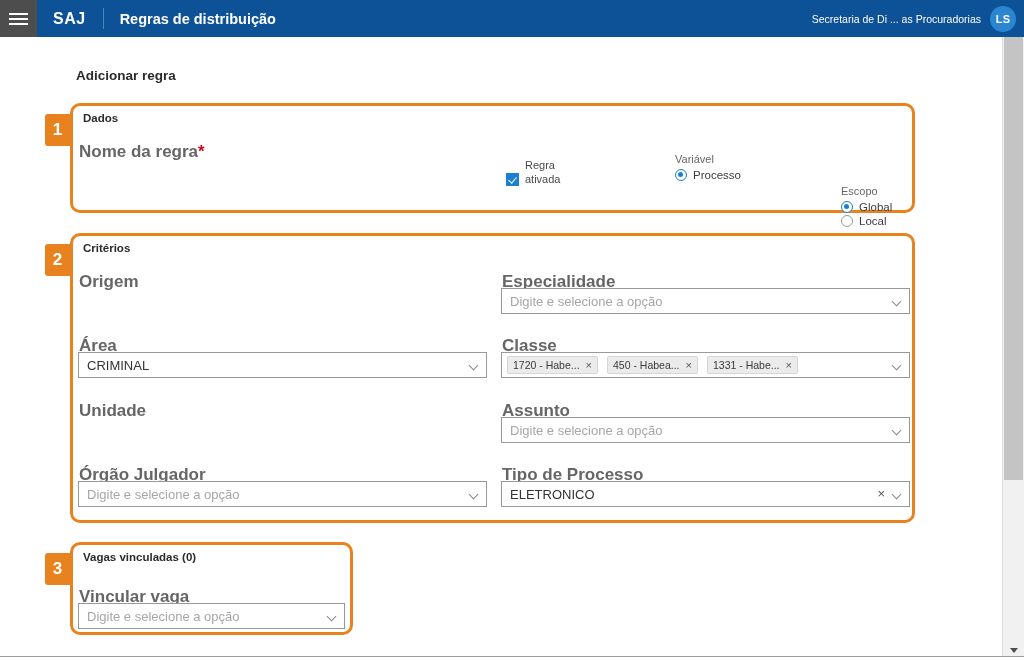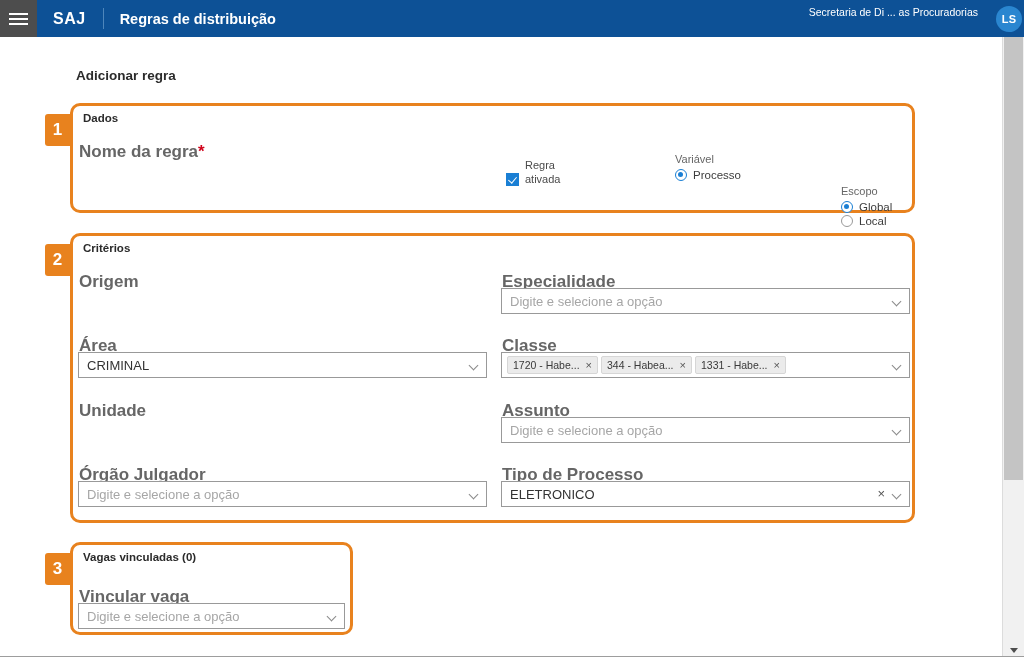--- a/index.html
+++ b/index.html
@@ -53,23 +53,23 @@
   .page-title-top {
     color: #ffffff;
     font-weight: bold;
     font-size: 14.5px;
     padding-left: 16px;
     white-space: nowrap;
   }
   .topbar-right {
     margin-left: auto;
     display: flex;
-    align-items: flex-start;
-    padding-right: 2px;
-    gap: 18px;
+    align-items: center;
+    padding-right: 8px;
+    gap: 9px;
   }
   .user-label {
     color: #ffffff;
     font-size: 10.5px;
     white-space: nowrap;
   }
   .avatar {
     width: 26px; height: 26px;
     border-radius: 50%;
     background: #2a86d0;
@@ -179,21 +179,21 @@
     font-size: 13px;
     line-height: 12px;
     color: #555555;
     cursor: pointer;
   }
 
   
   .chips {
     display: flex;
     align-items: center;
-    gap: 3px;
+    gap: 9px;
     text-align: center;
   }
   .chip {
     display: flex;
     align-items: center;
     gap: 6px;
     background: #ebebeb;
     border: 1px solid #d6d6d6;
     border-radius: 2px;
     font-size: 10.5px;
@@ -424,21 +424,21 @@
     </div>
 
     <div class="field-label" style="left:429px; top:100px;">Classe</div>
     <div class="selectbox" style="left:428px; top:116px; width:409px; padding-left:5px;">
       <span class="chips">
         <span class="chip">
           <span>1720 - Habe...</span>
           <span class="chip-x">×</span>
         </span>
         <span class="chip">
-          <span>344 - Habea...</span>
+          <span>450 - Habea...</span>
           <span class="chip-x">×</span>
         </span>
         <span class="chip">
           <span>1331 - Habe...</span>
           <span class="chip-x">×</span>
         </span>
       </span>
       <span class="caret"></span>
     </div>
 

